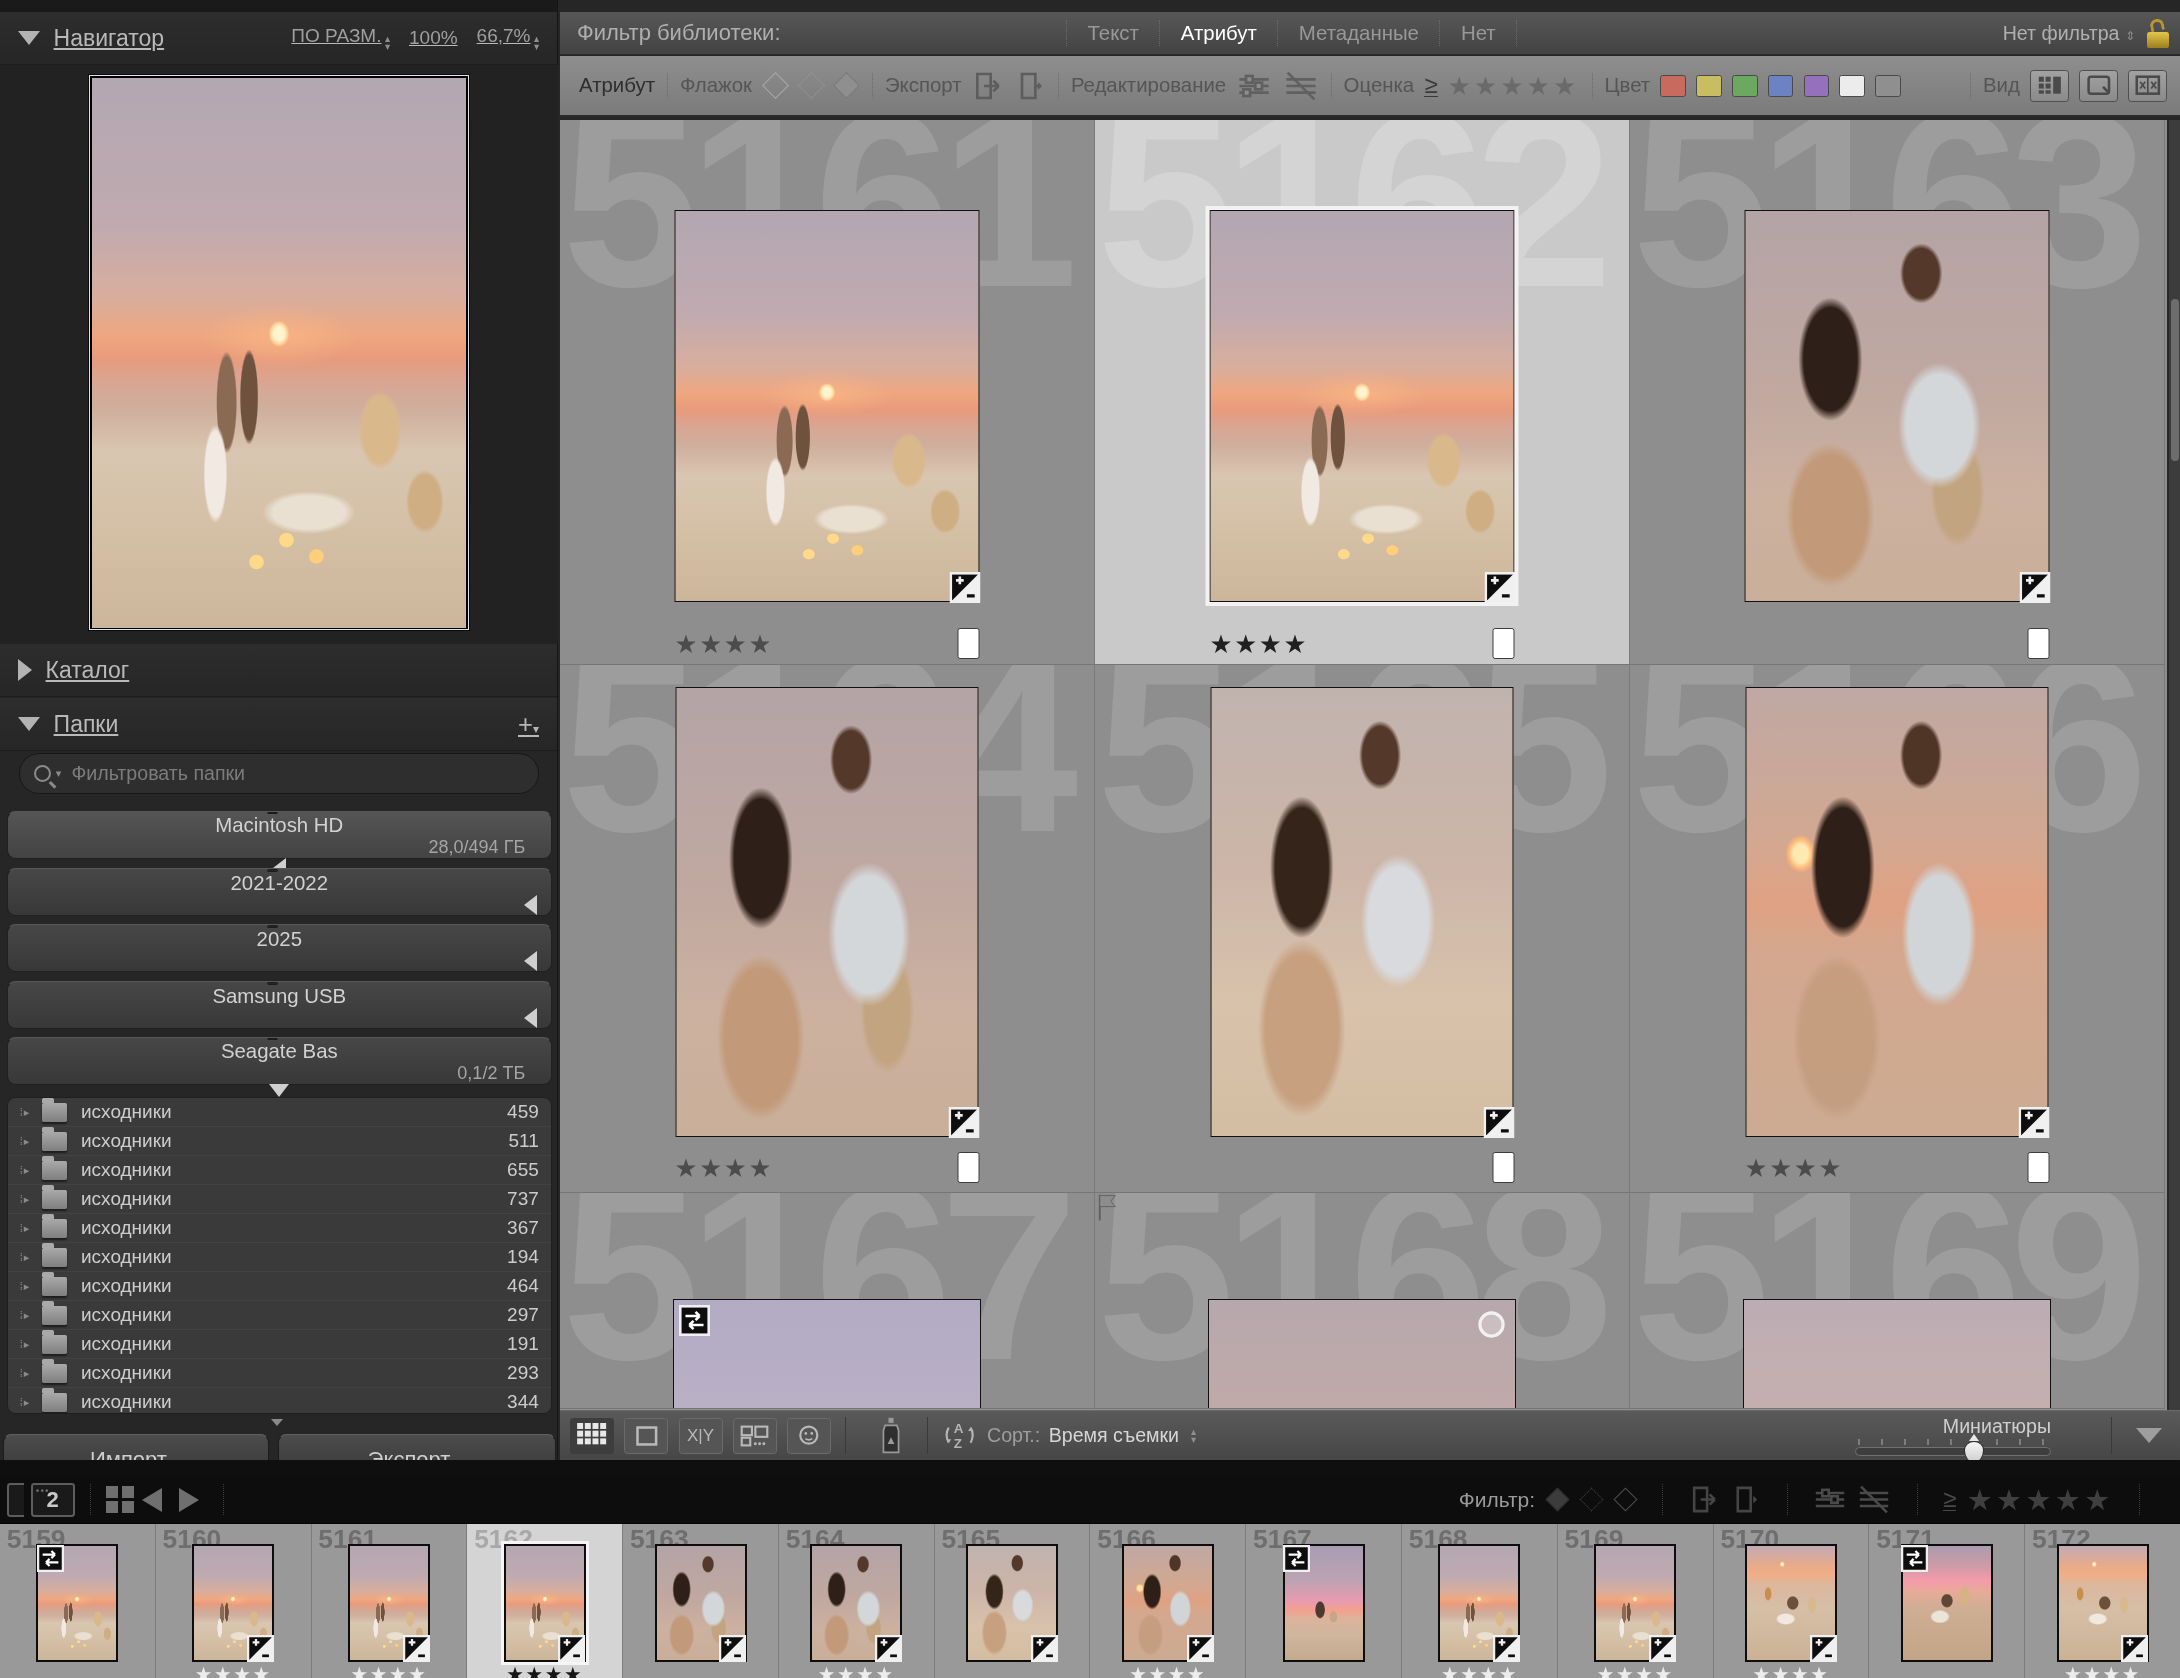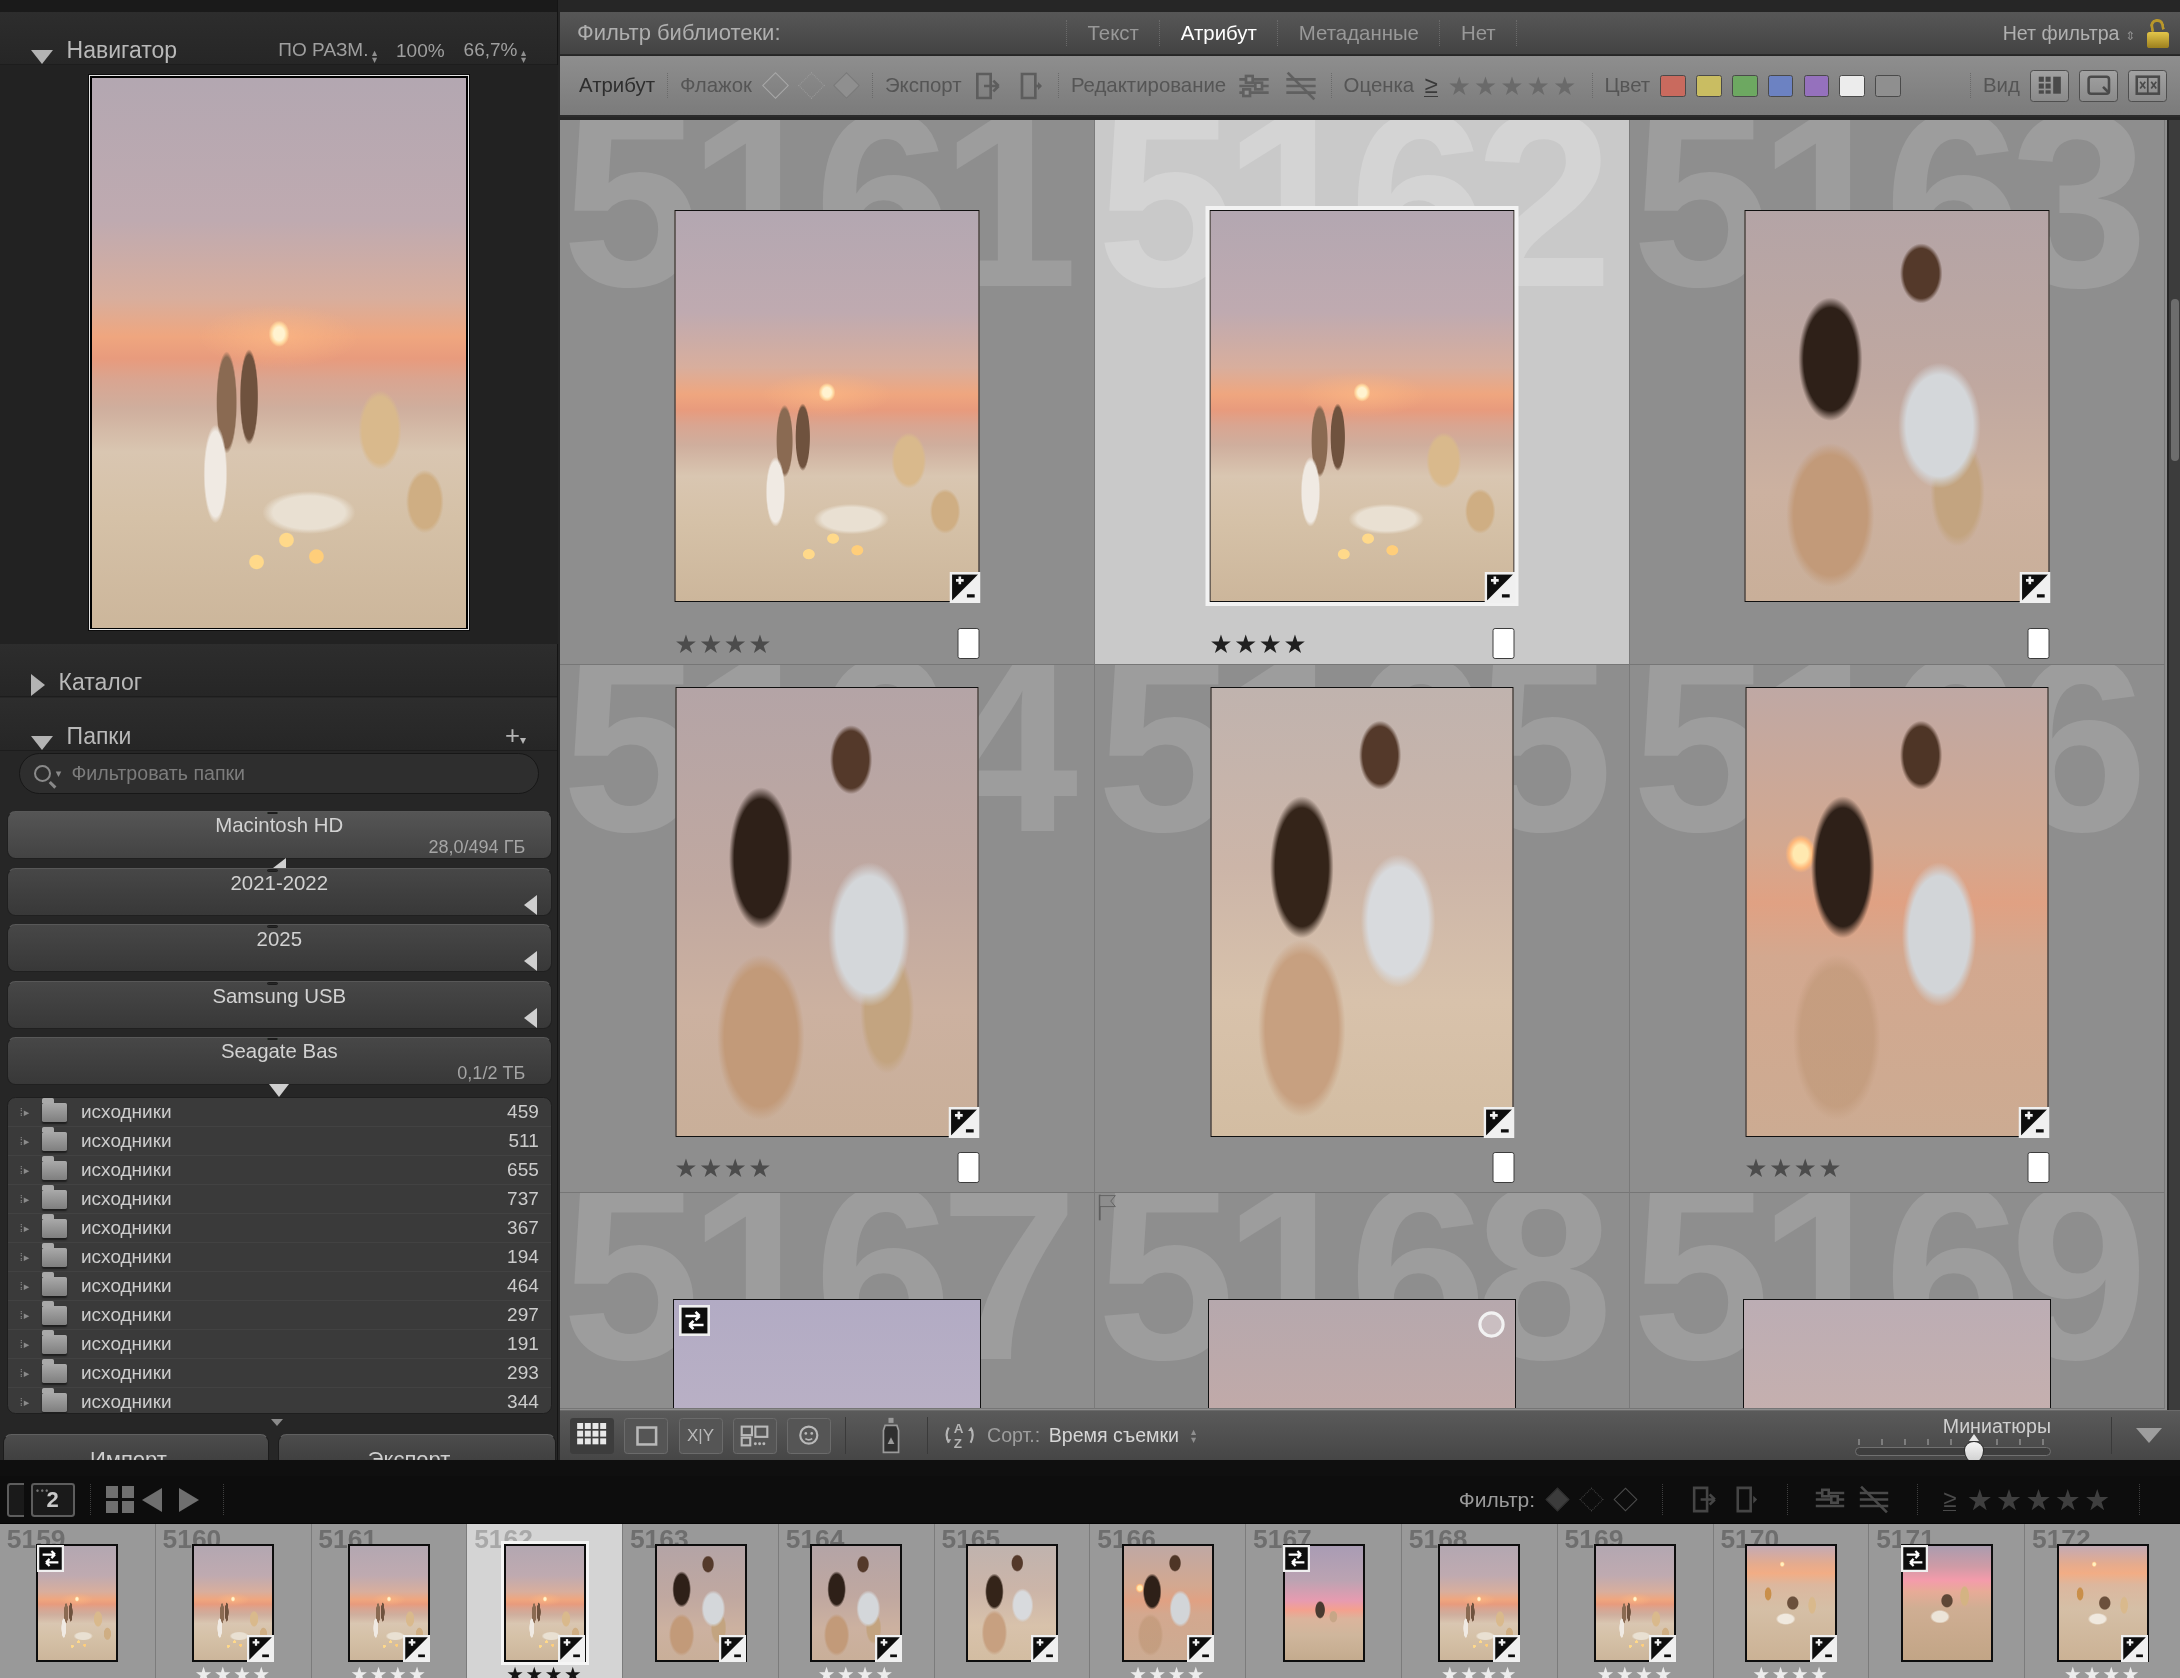--- a/index.html
+++ b/index.html
@@ -3,23 +3,23 @@
 <meta charset="utf-8">
 <style>
   * { margin:0; padding:0; box-sizing:border-box; }
   html,body { width:2181px; height:1678px; overflow:hidden; background:#262626;
     font-family:"Liberation Sans","DejaVu Sans",sans-serif; }
 
   
   #left-panel { position:absolute; left:0; top:0; width:558px; height:1476px;
     background:#262626; border-right:1.7px solid #151515; }
   .top-strip { position:absolute; left:0; top:0; width:100%; height:12px; background:#1a1a1a; }
-  .panel-header { position:absolute; left:0; width:100%; height:53px; display:flex; align-items:flex-end;
-    padding:0 31px; color:#b9b9b9; font-size:23px; background:linear-gradient(#2d2d2d,#262626);
-    border-bottom:0.9px solid #1d1d1d; }
+  .panel-header { position:absolute; left:0; width:100%; height:53px; display:flex; align-items:center;
+    padding:0 18px; color:#b9b9b9; font-size:23px; background:linear-gradient(#2d2d2d,#262626);
+    border-bottom:0.9px solid #1d1d1d;text-decoration:underline; }
   .tri { display:inline-block; width:0; height:0; margin-right:13.6px; }
   .tri-down { border-left:11px solid transparent; border-right:11px solid transparent; border-top:14.5px solid #b3b3b3; }
   .tri-right { border-top:11px solid transparent; border-bottom:11px solid transparent; border-left:14.5px solid #b3b3b3; }
   .nav-zoom { margin-left:auto; display:flex; align-items:center; gap:19px; font-size:19px; color:#9f9f9f; }
   .stepper { display:inline-flex; flex-direction:column; line-height:7.7px; font-size:10.2px; color:#8f8f8f; margin-left:3.4px; }
   #nav-preview-area { position:absolute; left:0; top:65px; width:558px; height:579px; background:#222222; }
   #nav-frame { position:absolute; left:89px; top:10.2px; width:380px; height:555px;
     border:1.7px solid #e2e2e2; outline:0.9px solid #0c0c0c; background:#000; padding:1.7px; }
   #nav-frame .ph { width:100%; height:100%; }
 

